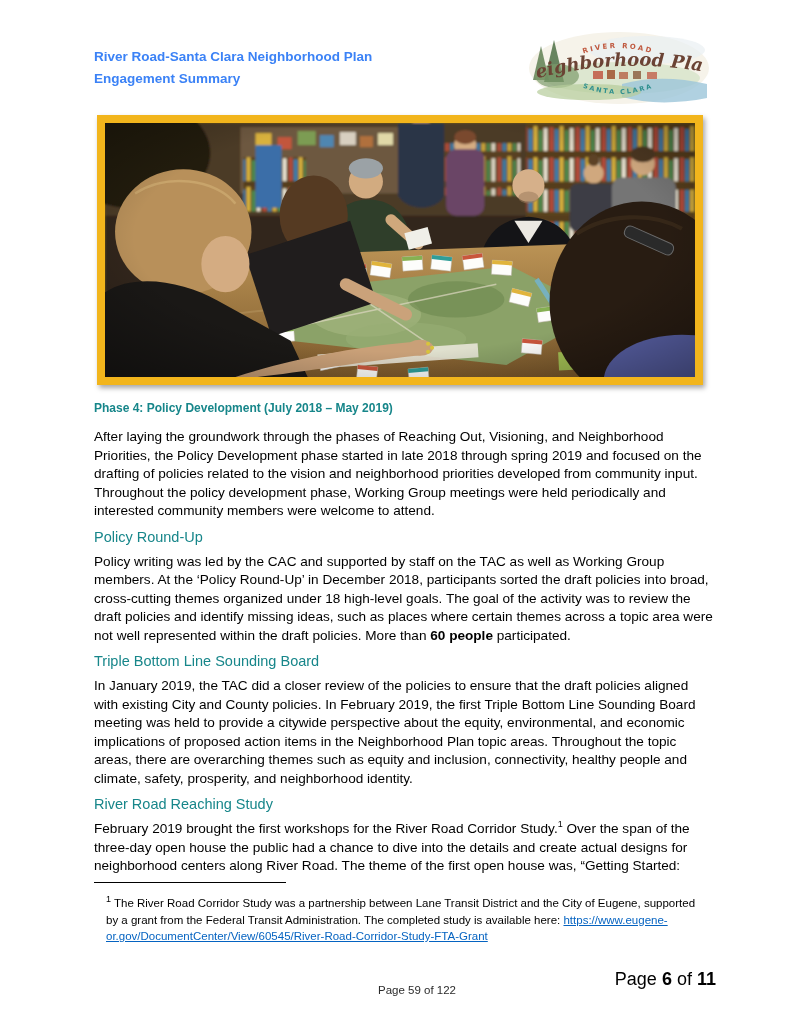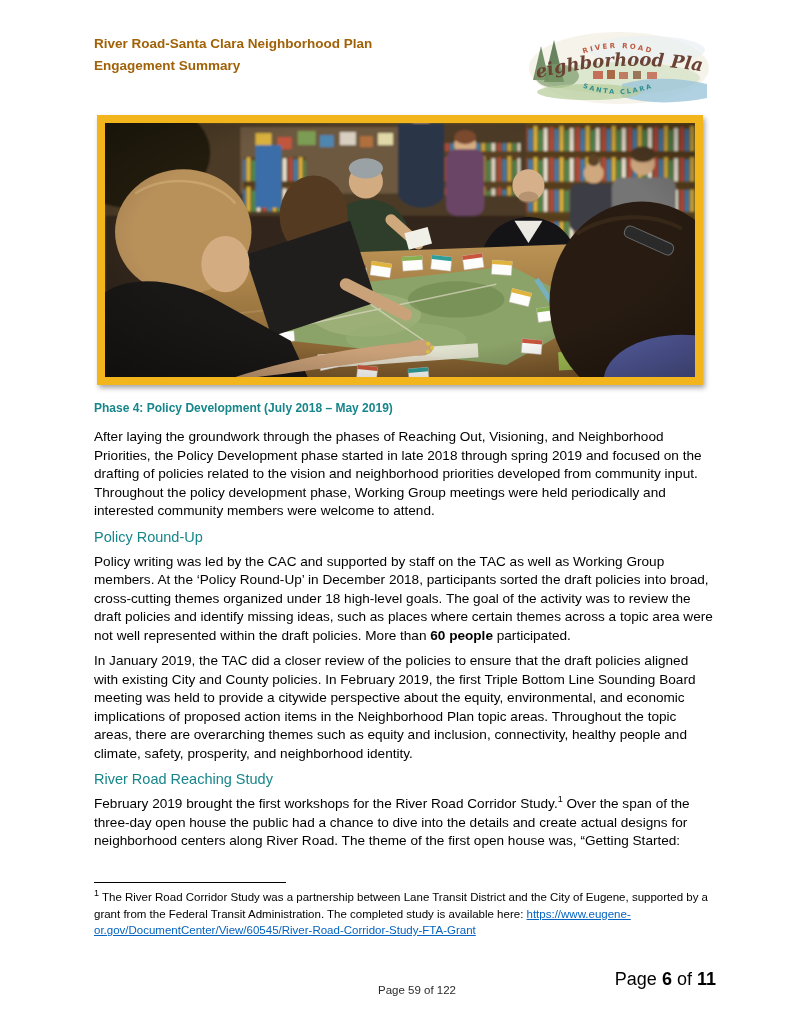--- a/index.html
+++ b/index.html
@@ -1,21 +1,21 @@
 <!DOCTYPE html>
 <html><head>
 <meta charset="utf-8">
 <style>
   html,body{margin:0;padding:0;background:#ffffff;}
   .page{position:relative;width:800px;height:1035px;background:#ffffff;
         font-family:"Liberation Sans",sans-serif;color:#000;overflow:hidden;}
 
   
-  .doc-title{position:absolute;left:94px;top:33px;font-size:13.5px;font-weight:bold;
-             color:#a16207;line-height:22px;}
+  .doc-title{position:absolute;left:94px;top:46px;font-size:13.5px;font-weight:bold;
+             color:#3b82f6;line-height:22px;}
   .logo{position:absolute;left:527px;top:26px;width:182px;height:80px;}
 
   
   .photo-frame{position:absolute;left:97px;top:115px;width:606px;height:270px;
                box-sizing:border-box;border:8px solid #F2B51C;
                box-shadow:2px 3px 5px rgba(0,0,0,.35), inset 0 0 0 2px #8a6d12;
                background:#33271a;}
   .photo-frame svg{display:block;width:100%;height:100%;}
 
   
@@ -23,21 +23,21 @@
   h1.h-major{font-size:12px;line-height:20px;margin:0 0 10px;color:#17868A;
              font-weight:bold;}
   h2.h-sub{font-size:14.5px;line-height:19px;margin:0 0 6px;color:#17868A;
            font-weight:normal;}
   .content p{font-size:13.6px;line-height:18.5px;margin:4px 0 7px;max-width:620px;}
   sup.ref{font-size:9px;vertical-align:super;line-height:0;}
 
   
   .footnote{position:absolute;left:94px;top:882px;width:620px;}
   .footnote-rule{width:192px;border-top:1px solid #000;margin:0 0 6px;}
-  .footnote p{font-size:11.5px;line-height:16.5px;margin:0;}
+  .footnote p{font-size:11.5px;line-height:16.5px;margin:12px;}
   a.link{color:#0563C1;text-decoration:underline;overflow-wrap:anywhere;cursor:pointer;}
 
   
   .footer-right{position:absolute;right:84px;top:969px;font-size:18px;color:#000;}
   .footer-center{position:absolute;left:0;top:984px;width:100%;text-align:center;
                  font-size:11.5px;color:#2b2b2b;padding-left:17px;}
 </style>
 </head>
 <body>
 
@@ -268,20 +268,21 @@
   </div>
 
   <div class="content">
 
     <h1 class="h-major">Phase 4: Policy Development (July 2018 – May 2019)</h1>
     <p>After laying the groundwork through the phases of Reaching Out, Visioning, and Neighborhood Priorities, the Policy Development phase started in late 2018 through spring 2019 and focused on the drafting of policies related to the vision and neighborhood priorities developed from community input. Throughout the policy development phase, Working Group meetings were held periodically and interested community members were welcome to attend.</p>
 
     <h2 class="h-sub">Policy Round-Up</h2>
     <p><span>Policy writing was led by the CAC and supported by staff on the TAC as well as Working Group members. At the ‘Policy Round-Up’ in December 2018, participants sorted the draft policies into broad, cross-cutting themes organized under 18 high-level goals. The goal of the activity was to review the draft policies and identify missing ideas, such as places where certain themes across a topic area were not well represented within the draft policies. More than </span><strong>60 people</strong><span> participated.</span></p>
 
+    <h2 class="h-sub">Triple Bottom Line Sounding Board</h2>
     <p>In January 2019, the TAC did a closer review of the policies to ensure that the draft policies aligned with existing City and County policies. In February 2019, the first Triple Bottom Line Sounding Board meeting was held to provide a citywide perspective about the equity, environmental, and economic implications of proposed action items in the Neighborhood Plan topic areas. Throughout the topic areas, there are overarching themes such as equity and inclusion, connectivity, healthy people and climate, safety, prosperity, and neighborhood identity.</p>
 
     <h2 class="h-sub">River Road Reaching Study</h2>
     <p><span>February 2019 brought the first workshops for the River Road Corridor Study.</span><sup class="ref">1</sup><span> Over the span of the three-day open house the public had a chance to dive into the details and create actual designs for neighborhood centers along River Road. The theme of the first open house was, “Getting Started:</span></p>
   </div>
 
   <div class="footnote">
     <div class="footnote-rule"></div>
     <p><sup class="ref">1</sup><span> The River Road Corridor Study was a partnership between Lane Transit District and the City of Eugene, supported by a grant from the Federal Transit Administration. The completed study is available here: </span><a class="link" href="#">https://www.eugene-or.gov/DocumentCenter/View/60545/River-Road-Corridor-Study-FTA-Grant</a></p>
   </div>

